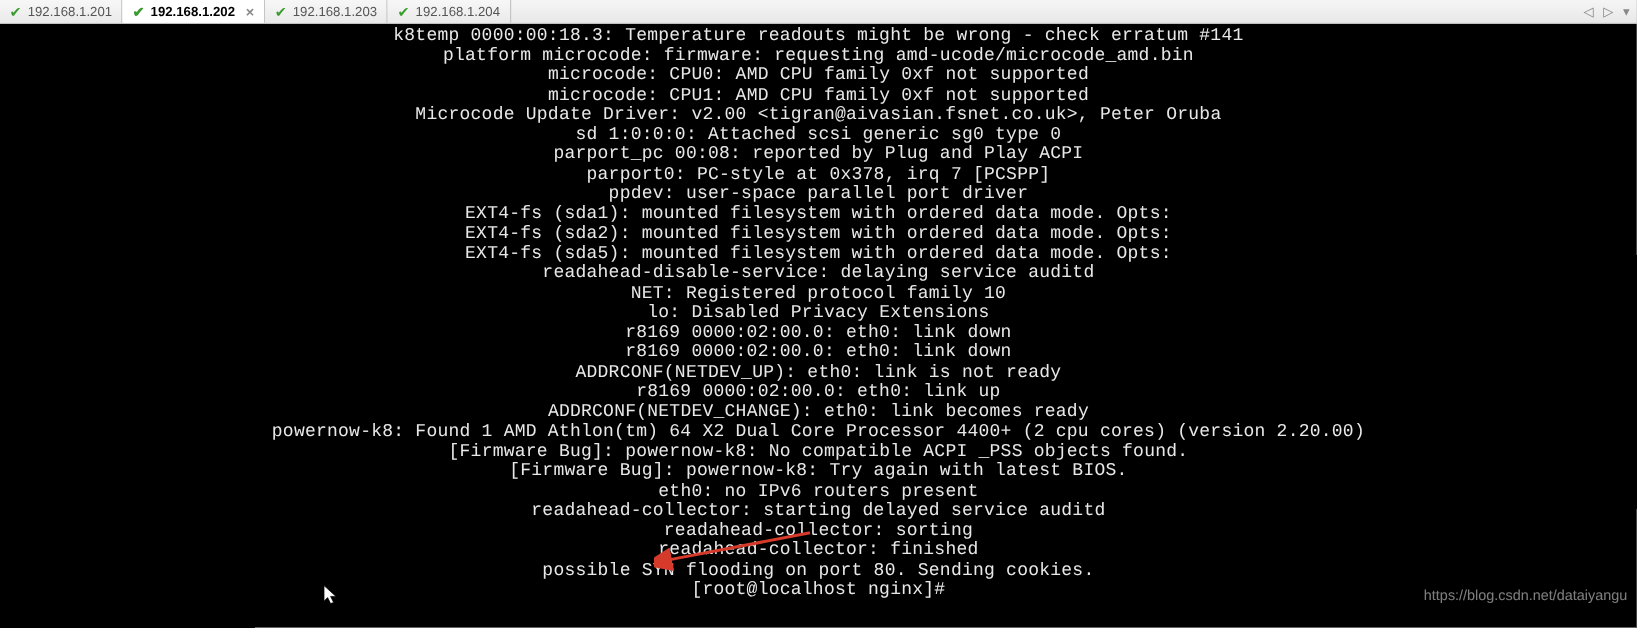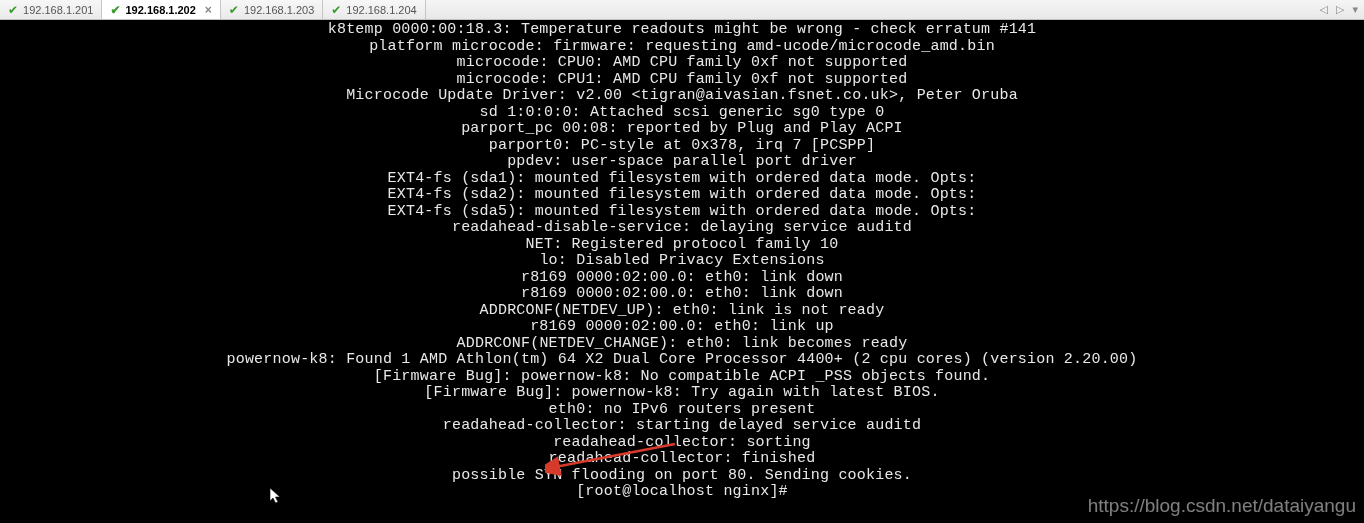--- a/index.html
+++ b/index.html
@@ -75,24 +75,24 @@
   }
   .arrow {
     position: absolute;
     top: 439px;
     left: 545px;
     pointer-events: none;
   }
   .watermark {
     position: absolute;
     right: 8px;
-    bottom: 6px;
+    bottom: 20px;
     color: rgba(230,230,230,0.55);
     font-family: Arial, sans-serif;
-    font-size: 19px;
+    font-size: 12px;
   }
   .cursor-pointer {
     position: absolute;
     top: 487px;
     left: 269px;
     color: #fff;
     font-size: 16px;
     pointer-events: none;
   }
 </style>

